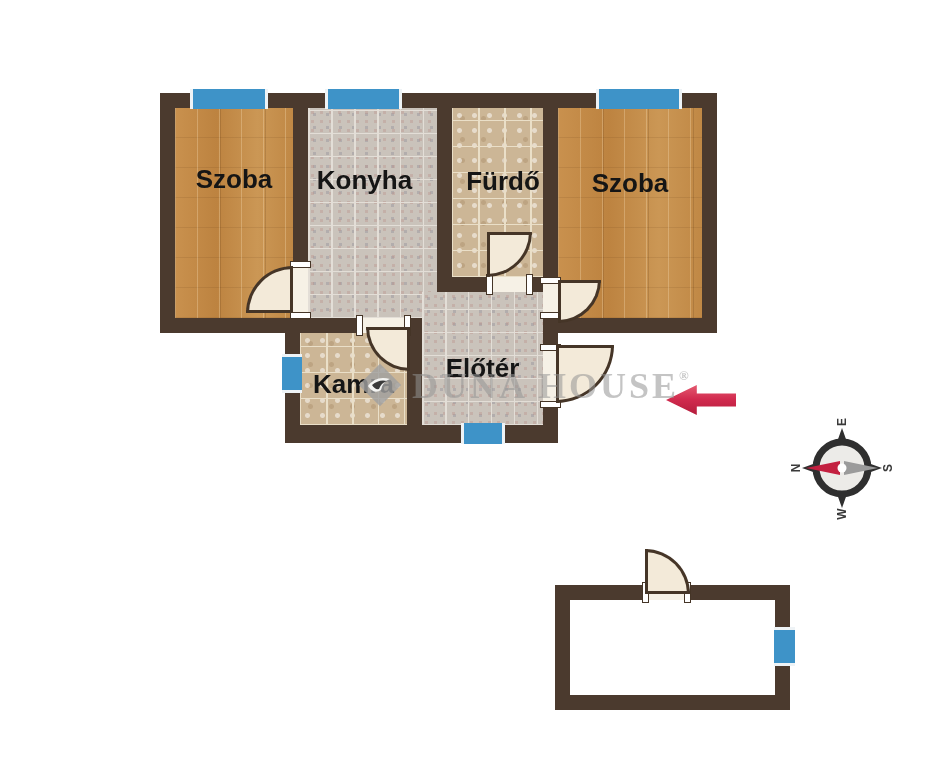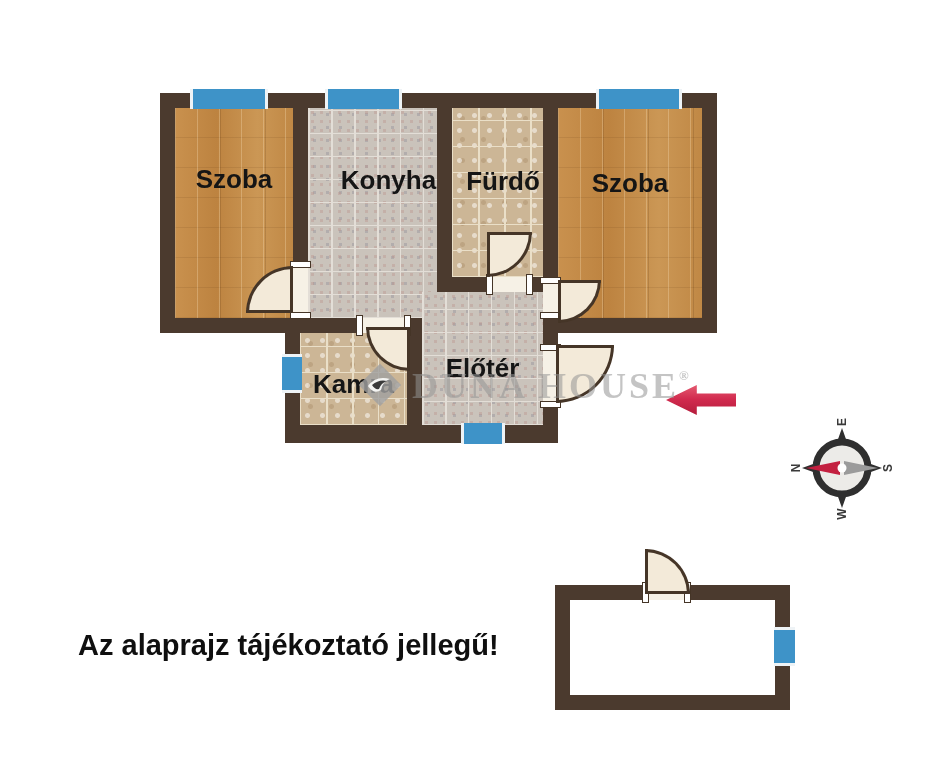--- a/index.html
+++ b/index.html
@@ -102,21 +102,21 @@
   <div class="door r-tr" style="left:645px;top:549px;width:45px;height:45px;"></div>
 
   <div class="window h" style="left:190px;top:89px;width:78px;height:20px;"></div>
   <div class="window h" style="left:325px;top:89px;width:77px;height:20px;"></div>
   <div class="window h" style="left:596px;top:89px;width:86px;height:20px;"></div>
   <div class="window v" style="left:282px;top:354px;width:20px;height:39px;"></div>
   <div class="window h" style="left:461px;top:423px;width:44px;height:21px;"></div>
   <div class="window v" style="left:774px;top:627px;width:21px;height:39px;"></div>
 
   <div class="room-label" style="left:175px;top:164px;width:118px;">Szoba</div>
-  <div class="room-label" style="left:324px;top:165px;width:129px;">Konyha</div>
+  <div class="room-label" style="left:300px;top:165px;width:129px;">Konyha</div>
   <div class="room-label" style="left:452px;top:166px;width:102px;">Fürdő</div>
   <div class="room-label" style="left:558px;top:168px;width:144px;">Szoba</div>
   <div class="room-label" style="left:300px;top:369px;width:107px;">Kamra</div>
   <div class="room-label" style="left:422px;top:353px;width:121px;">Előtér</div>
 
   <div class="wm" style="left:400px;top:365px;">
     <span>DUNA HOUSE</span><sup>®</sup>
   </div>
   <svg class="wm-logo" style="left:352px;top:357px;" width="56" height="56" viewBox="0 0 56 56">
     <rect x="13" y="13" width="30" height="30" transform="rotate(45 28 28)" fill="rgba(160,160,160,0.82)"></rect>
@@ -141,15 +141,14 @@
     <text transform="translate(52,98) rotate(-90)" text-anchor="middle" dominant-baseline="central" font-size="12" font-weight="bold" fill="#3a3a3a">W</text>
   </svg>
 
   <div class="m-floor" style="left:570px;top:600px;width:205px;height:95px;"></div>
   <div class="wall" style="left:555px;top:585px;width:88px;height:15px;"></div>
   <div class="wall" style="left:690px;top:585px;width:100px;height:15px;"></div>
   <div class="wall" style="left:555px;top:695px;width:235px;height:15px;"></div>
   <div class="wall" style="left:555px;top:585px;width:15px;height:125px;"></div>
   <div class="wall" style="left:775px;top:585px;width:15px;height:125px;"></div>
 
-  <div class="disclaimer">Az alaprajz tájékoztató jellegű!</div>
 
 </div>
 
 </body></html>

